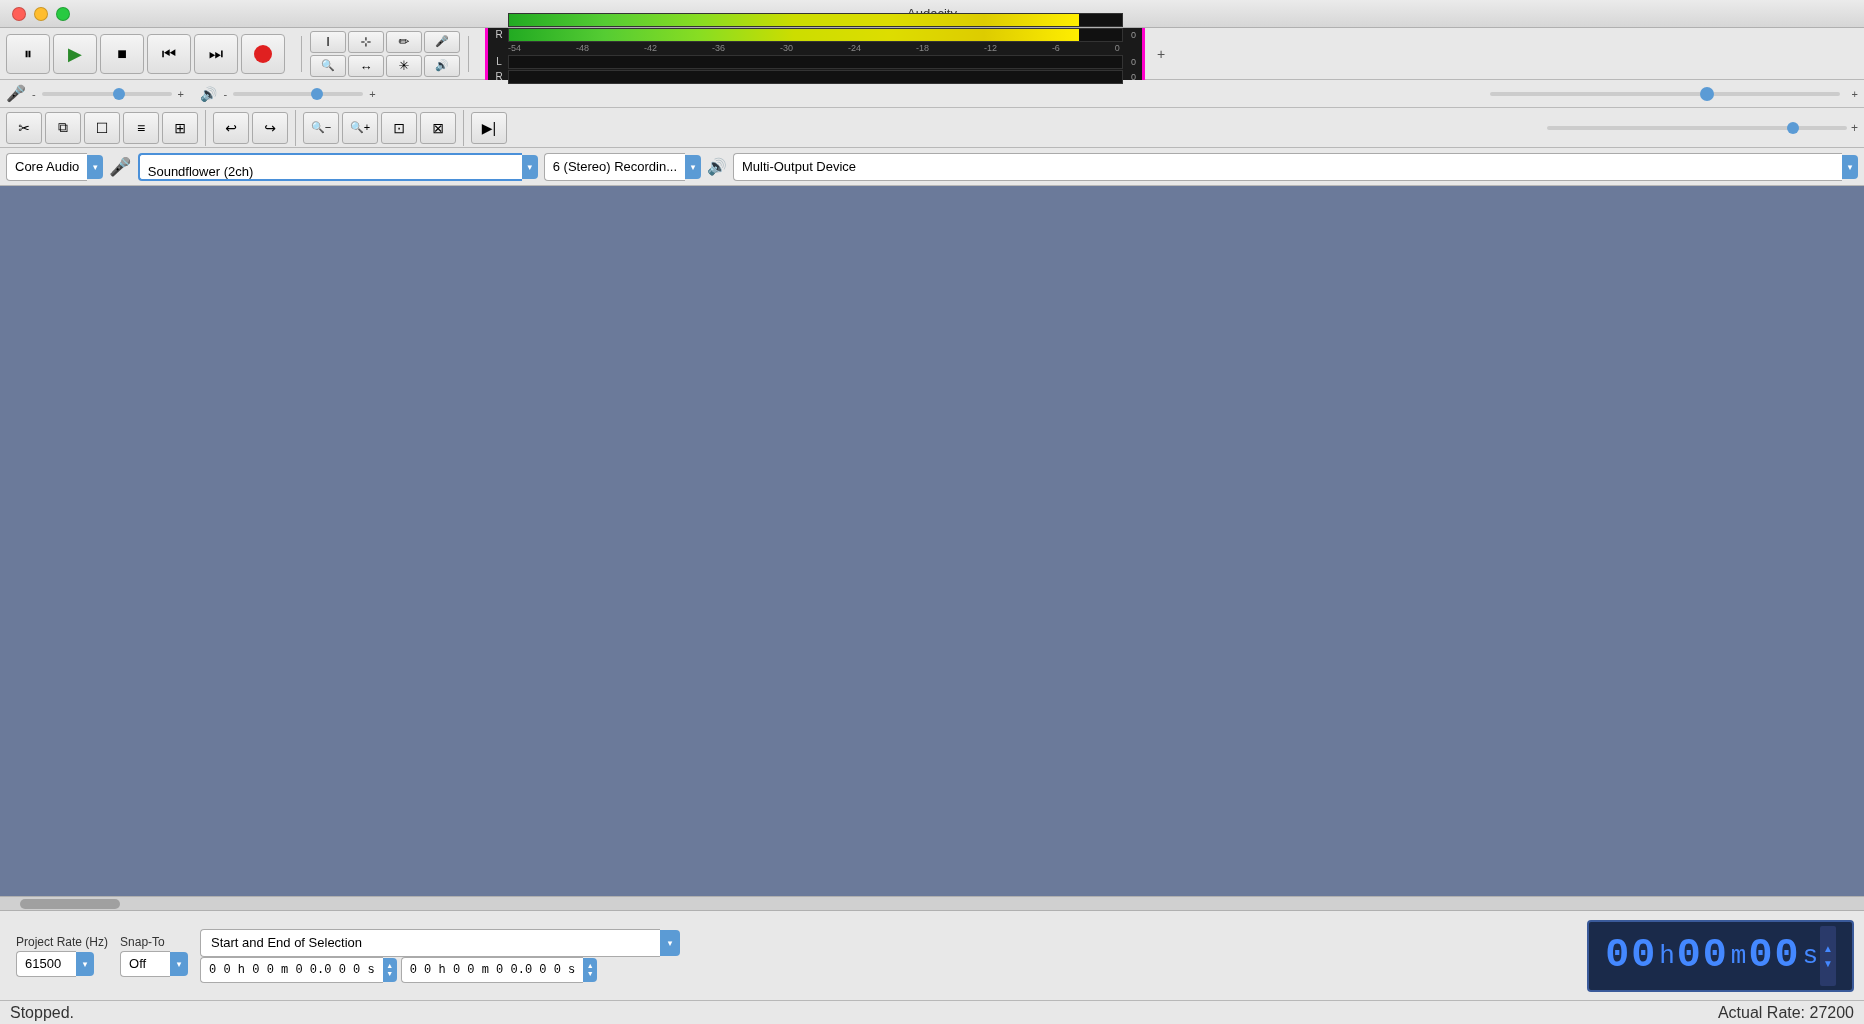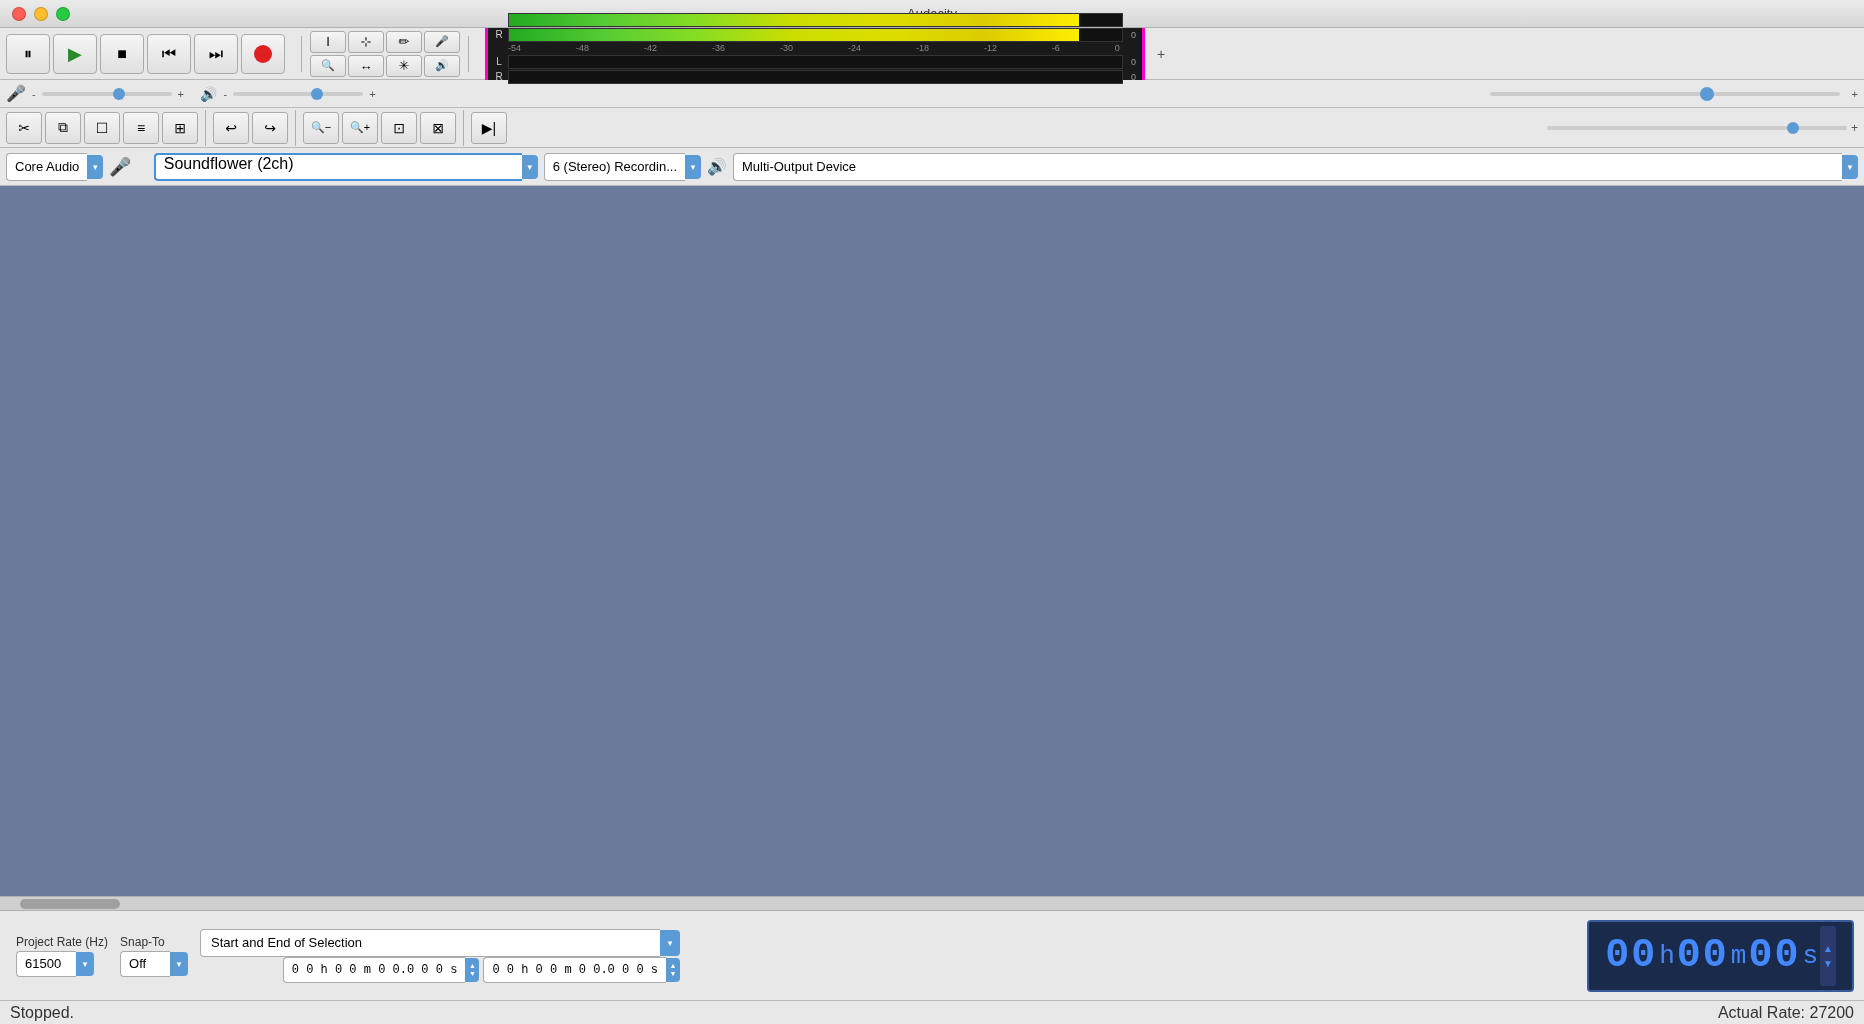--- a/index.html
+++ b/index.html
@@ -588,21 +588,21 @@
     <div style="display:flex; align-items:center; gap:0;">
       <div style="height:28px; background:white; border:1px solid #aaa; border-right:none; border-radius:4px 0 0 4px; padding:0 8px; font-size:13px; display:flex; align-items:center;">
         <span>Core Audio</span>
       </div>
       <div class="device-select-arrow" style="border-radius:0 4px 4px 0;">▾</div>
     </div>
 
     <span style="font-size:18px;">🎤</span>
 
     <div style="display:flex; align-items:center; gap:0; flex:1; max-width:400px;">
-      <div style="height:28px; background:white; border:2px solid #4a90d9; border-right:none; border-radius:4px 0 0 4px; padding:0 8px; font-size:16px; display:flex; align-items:flex-start; flex:1;margin-left:16px;">
+      <div style="height:28px; background:white; border:2px solid #4a90d9; border-right:none; border-radius:4px 0 0 4px; padding:0 8px; font-size:13px; display:flex; align-items:flex-end; flex:1;">
         <span>Soundflower (2ch)</span>
       </div>
       <div class="device-select-arrow" style="border-radius:0 4px 4px 0;">▾</div>
     </div>
 
     <div style="display:flex; align-items:center; gap:0;">
       <div style="height:28px; background:white; border:1px solid #aaa; border-right:none; border-radius:4px 0 0 4px; padding:0 8px; font-size:13px; display:flex; align-items:center;">
         <span>6 (Stereo) Recordin...</span>
       </div>
       <div class="device-select-arrow" style="border-radius:0 4px 4px 0;">▾</div>
@@ -643,21 +643,21 @@
       <div style="display:flex; flex-direction:column; gap:2px;">
         <span class="bottom-label">Snap-To</span>
         <div style="display:flex; align-items:center; gap:0;">
           <div style="height:26px; background:white; border:1px solid #aaa; border-right:none; border-radius:4px 0 0 4px; padding:0 8px; font-size:13px; display:flex; align-items:center; min-width:50px;">
             <span>Off</span>
           </div>
           <div style="width:18px; height:24px; background:#5b9bd5; border-radius:0 4px 4px 0; display:flex; align-items:center; justify-content:center; color:white; font-size:9px; cursor:pointer;">▾</div>
         </div>
       </div>
 
-      <div style="display:flex; flex-direction:column; gap:0;align-items:flex-end;">
+      <div style="display:flex; flex-direction:column; gap:0;">
 
         <div style="display:flex; align-items:center; gap:0;">
           <div style="height:28px; background:white; border:1px solid #aaa; border-right:none; border-radius:4px 0 0 4px; padding:0 10px; font-size:13px; display:flex; align-items:center; min-width:460px;">
             <span>Start and End of Selection</span>
           </div>
           <div style="width:20px; height:26px; background:#5b9bd5; border-radius:0 4px 4px 0; display:flex; align-items:center; justify-content:center; color:white; font-size:9px; cursor:pointer;">▾</div>
         </div>
 
         <div style="display:flex; gap:4px;">
 

